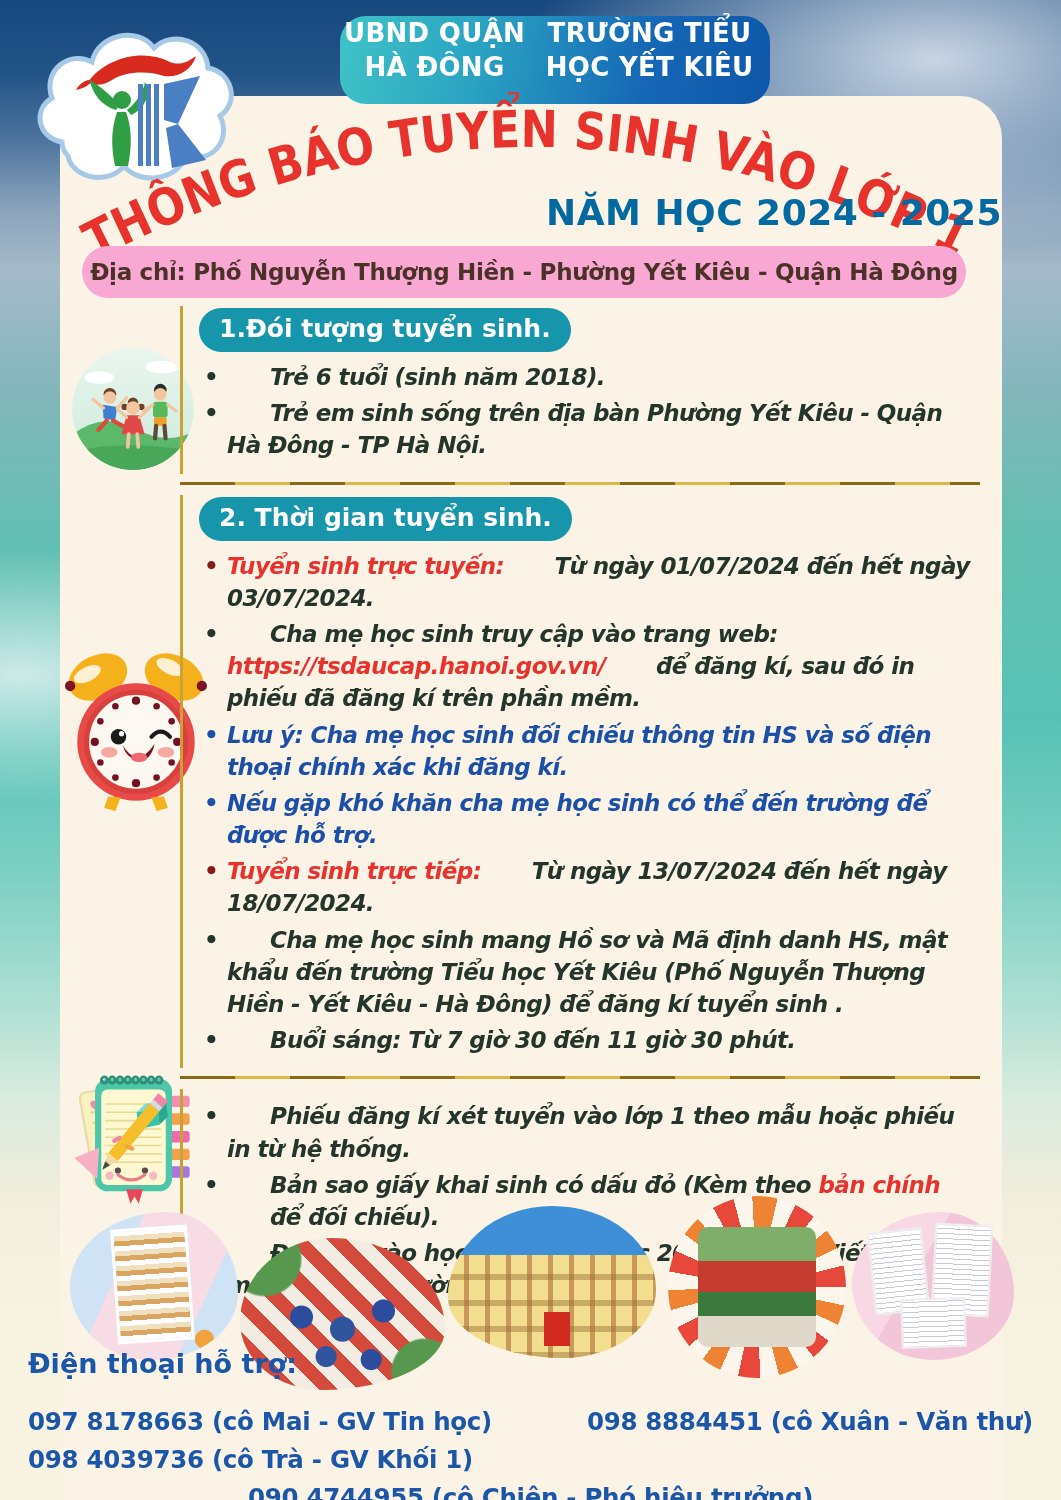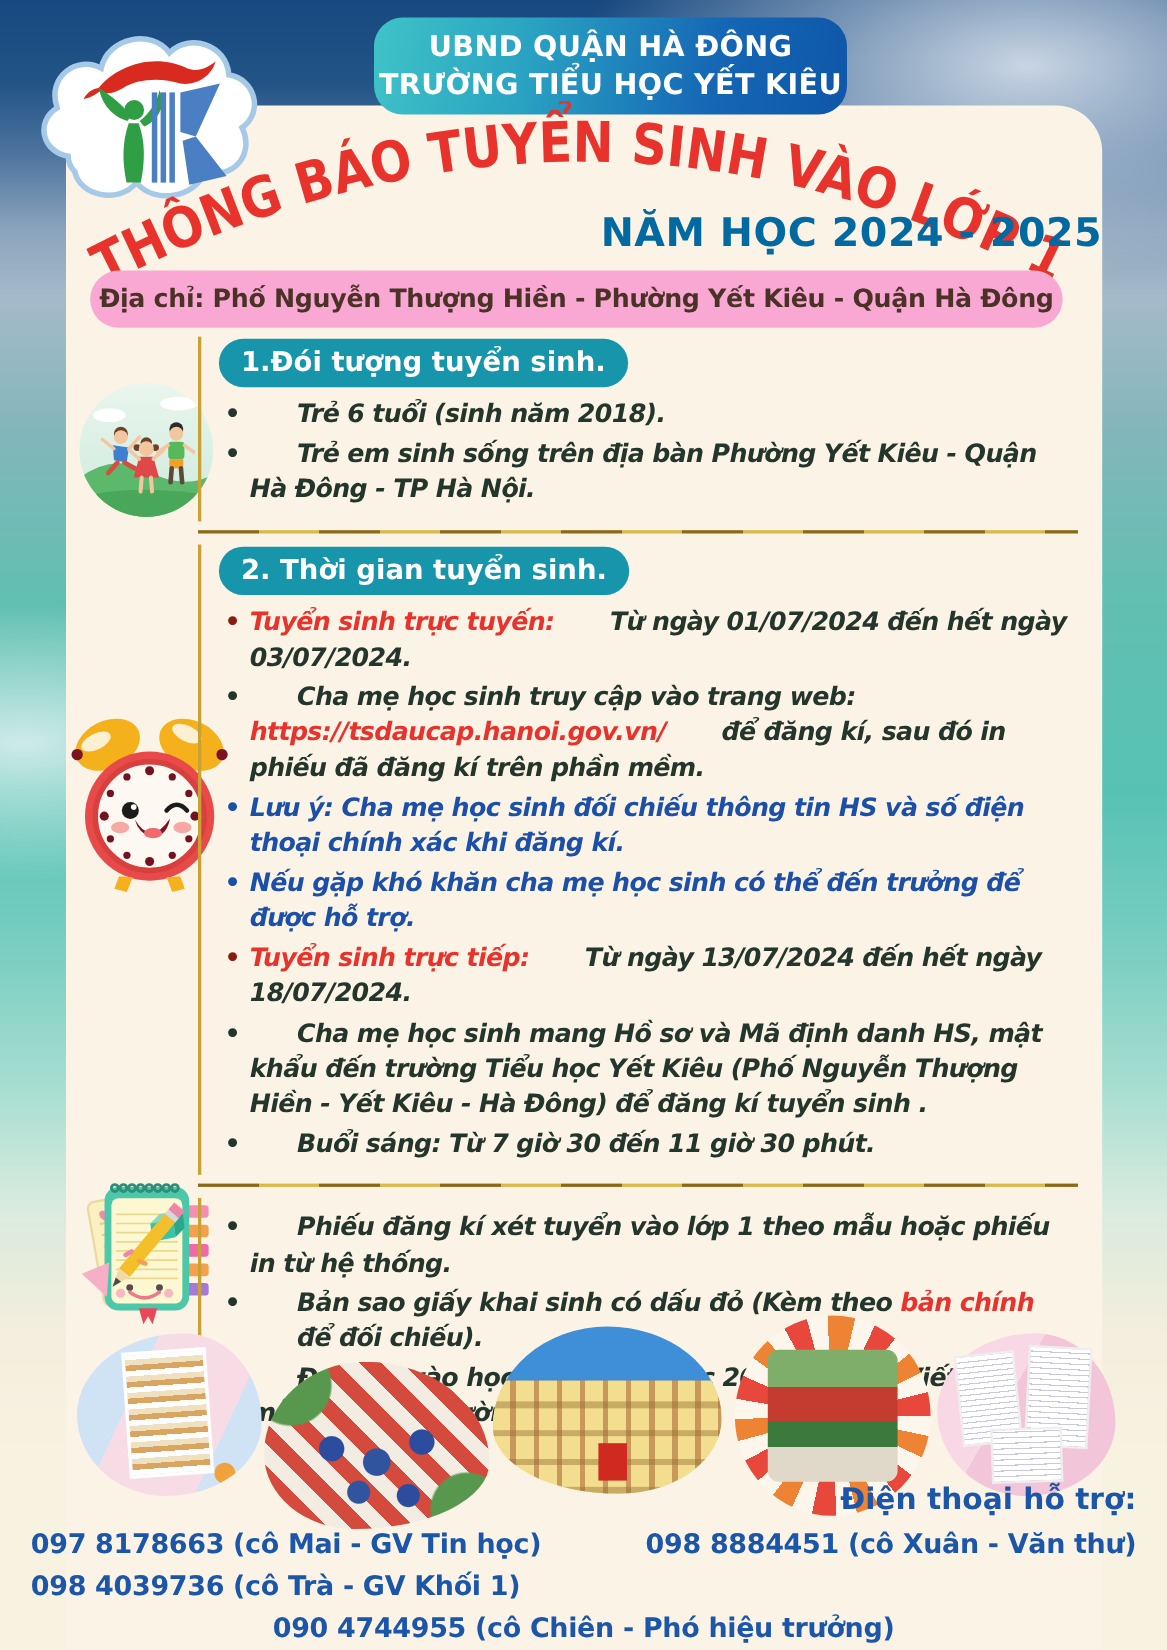--- a/index.html
+++ b/index.html
@@ -12,21 +12,21 @@
       radial-gradient(ellipse 40% 12% at 2% 45%, rgba(235,245,245,.8), rgba(235,245,245,0) 70%),
       linear-gradient(180deg,
         #17487f 0%, #235487 5%, #49719c 9%, #8ba4bd 14%, #a5bac9 18%,
         #83b6ba 26%, #62bfb1 36%, #57c2b4 48%, #7bcfc2 58%, #a8ded1 66%,
         #d8ebdf 73%, #f2eddc 80%, #f8f2e1 88%, #f8f2e1 100%);
   }
   .card { position:absolute; left:60px; top:96px; width:942px; height:1404px;
     background:#fbf4e6; border-radius:42px 42px 0 0; }
 
   .org-badge { position:absolute; left:340px; top:16px; width:430px; height:88px;
-    border-radius:26px; display:flex; flex-direction:column; justify-content:center;
+    border-radius:26px; display:flex; flex-direction:row; justify-content:center;
     background:linear-gradient(100deg,#3fc3c7 0%, #2aa3c2 32%, #1566b5 72%, #0f57a8 100%);
     color:#fff; font-weight:bold; font-size:26px; line-height:1.32; text-align:center;
     letter-spacing:.3px; }
 
   .title-arc { position:absolute; left:70px; top:92px; width:920px; height:190px; }
   .title-arc text { font-family:"DejaVu Sans", sans-serif; font-weight:bold; fill:#e8332d; }
 
   .school-year { position:absolute; left:60px; top:192px; width:942px; text-align:right;
     color:#0369a1; font-size:36px; font-weight:bold; letter-spacing:.5px; }
 
@@ -92,21 +92,21 @@
   .photo5 { left:852px; top:1212px; width:162px; height:148px;
     border-radius:55% 45% 50% 50% / 48% 55% 45% 52%;
     background:linear-gradient(120deg,#f7d8e4 0 40%, #f2c6d8 40% 100%); }
   .cert { position:absolute; border:2px solid #eee; background:
     repeating-linear-gradient(0deg,#fff 0 4px,#c9c9da 4px 5px); }
   .cert1 { left:12%; top:12%; width:34%; height:56%; transform:rotate(-6deg); }
   .cert2 { left:50%; top:8%;  width:36%; height:62%; transform:rotate(3deg); }
   .cert3 { left:30%; top:58%; width:40%; height:34%; transform:rotate(-2deg); }
 
   .contact { position:absolute; left:28px; top:1348px; width:1005px; color:#1b56a8; }
-  .contact-heading { text-align:right; font-size:27px; font-weight:bold; margin-bottom:10px; }
+  .contact-heading { text-align:left; font-size:27px; font-weight:bold; margin-bottom:28px; }
   .contact-row { display:flex; justify-content:space-between; font-size:24.5px;
     font-weight:bold; letter-spacing:-.3px; margin-bottom:9px;text-align:center; }
   .contact-row.center { justify-content:center; }
 </style>
 </head>
 <body>
 
 <div class="bg"></div>
 <div class="card"></div>
 
@@ -276,21 +276,21 @@
   </section>
 
   <div class="gold-divider"></div>
 
   <section class="section">
     <div class="section-pill">2. Thời gian tuyển sinh.</div>
     <ul class="bullets">
       <li class="b-red"><span class="c-red">Tuyển sinh trực tuyến: </span><span class="c-dark">Từ ngày 01/07/2024 đến hết ngày 03/07/2024.</span></li>
       <li class="b-dark"><span class="c-dark">Cha mẹ học sinh truy cập vào trang web: </span><span class="c-red">https://tsdaucap.hanoi.gov.vn/ </span><span class="c-dark">để đăng kí, sau đó in phiếu đã đăng kí trên phần mềm.</span></li>
       <li class="b-blue"><span class="c-blue">Lưu ý: Cha mẹ học sinh đối chiếu thông tin HS và số điện thoại chính xác khi đăng kí.</span></li>
-      <li class="b-blue"><span class="c-blue">Nếu gặp khó khăn cha mẹ học sinh có thể đến trưởng để được hỗ trợ.</span></li>
+      <li class="b-blue"><span class="c-blue">Nếu gặp khó khăn cha mẹ học sinh có thể đến trường để được hỗ trợ.</span></li>
       <li class="b-red"><span class="c-red">Tuyển sinh trực tiếp: </span><span class="c-dark">Từ ngày 13/07/2024 đến hết ngày 18/07/2024.</span></li>
       <li class="b-dark"><span class="c-dark">Cha mẹ học sinh mang Hồ sơ và Mã định danh HS, mật khẩu đến trường Tiểu học Yết Kiêu (Phố Nguyễn Thượng Hiền - Yết Kiêu - Hà Đông) để đăng kí tuyển sinh .</span></li>
       <li class="b-dark"><span class="c-dark">Buổi sáng: Từ 7 giờ 30 đến 11 giờ 30 phút.</span></li>
     </ul>
   </section>
 
   <div class="gold-divider"></div>
 
   <section class="section">
     <ul class="bullets">

